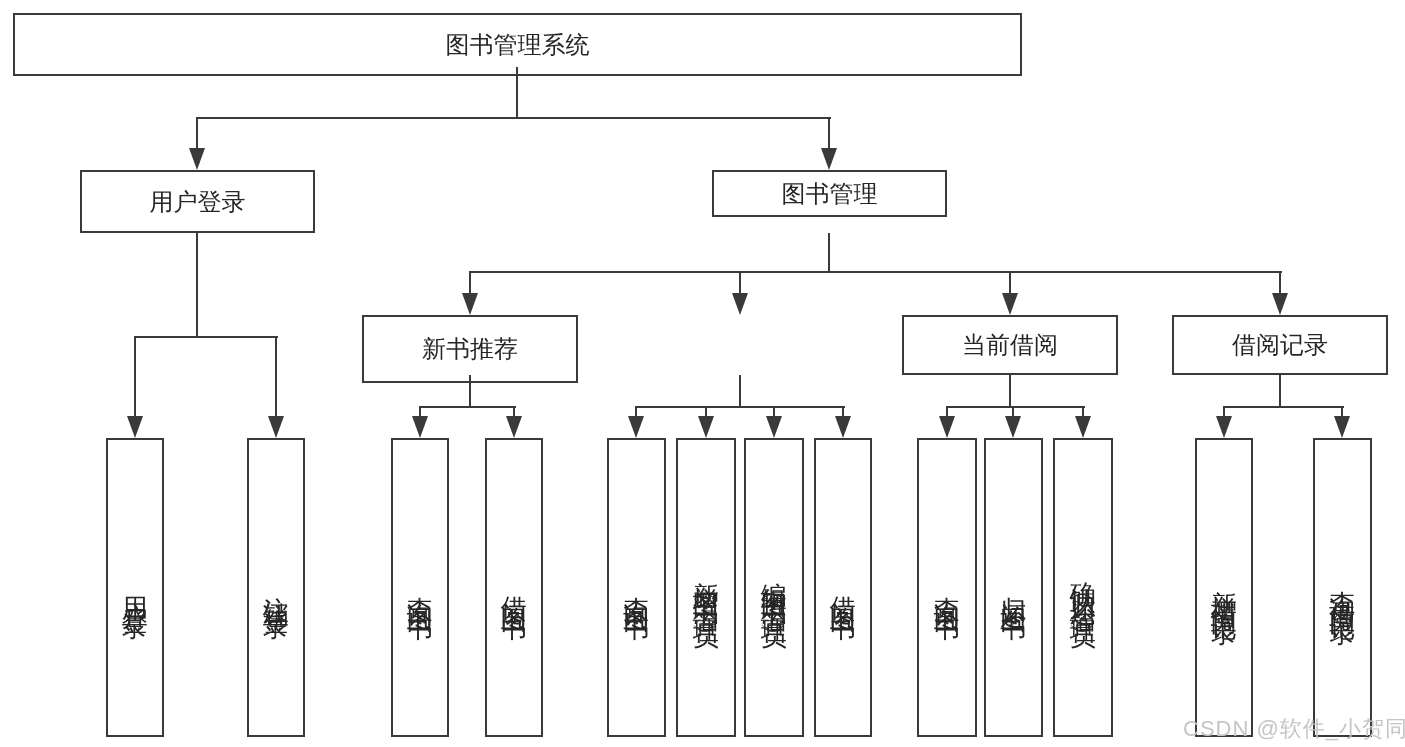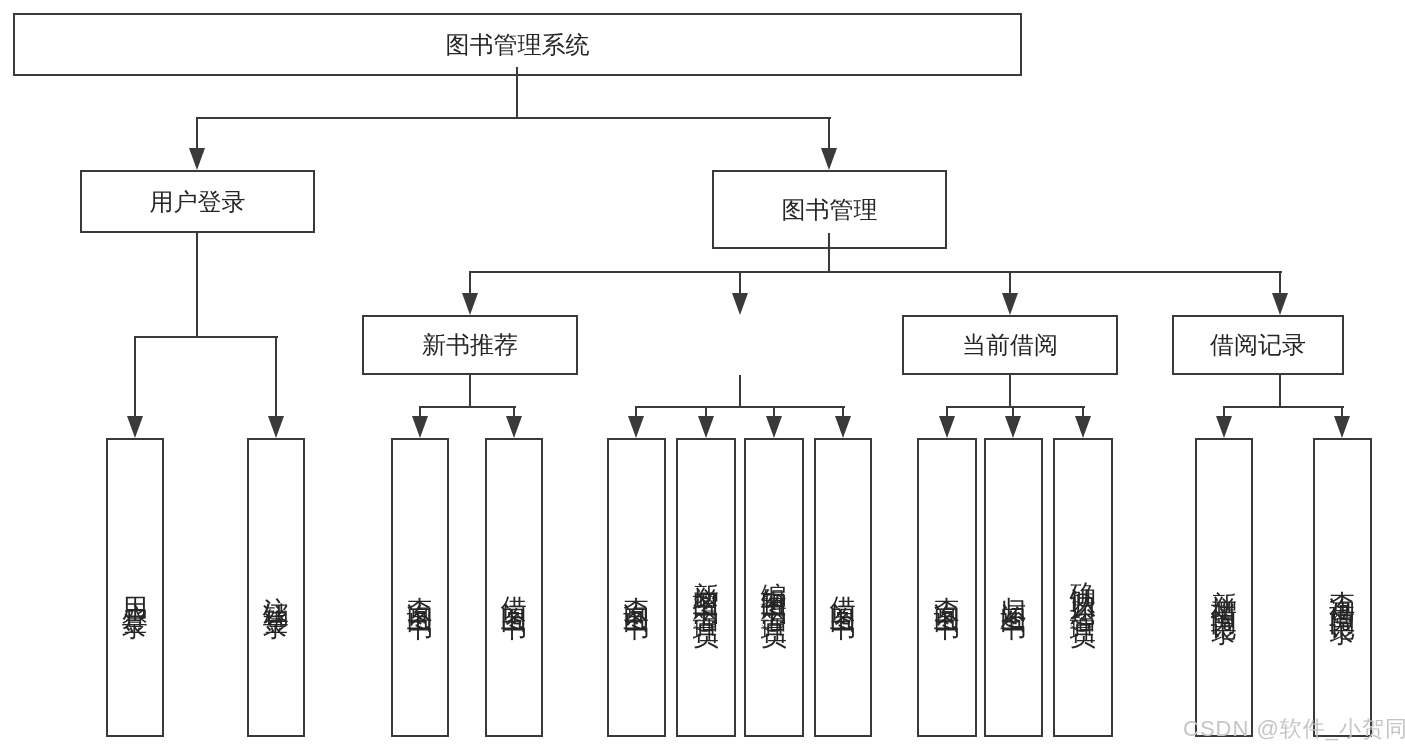--- a/index.html
+++ b/index.html
@@ -42,43 +42,43 @@
   <div class="box" style="left:13px;top:13px;width:1009px;height:63px;">图书管理系统</div>
 
   <div class="vl" style="left:516px;top:67px;width:2px;height:51px;"></div>
   <div class="hl" style="left:196px;top:117px;width:635px;height:2px;"></div>
   <div class="vl" style="left:196px;top:117px;width:2px;height:32px;"></div>
   <div class="ah" style="left:189px;top:148px;"></div>
   <div class="vl" style="left:828px;top:117px;width:2px;height:32px;"></div>
   <div class="ah" style="left:821px;top:148px;"></div>
 
   <div class="box" style="left:80px;top:170px;width:235px;height:63px;">用户登录</div>
-  <div class="box" style="left:712px;top:170px;width:235px;height:79px;">图书管理</div>
+  <div class="box" style="left:712px;top:170px;width:235px;height:47px;">图书管理</div>
 
   <div class="vl" style="left:196px;top:233px;width:2px;height:105px;"></div>
   <div class="hl" style="left:134px;top:336px;width:144px;height:2px;"></div>
   <div class="vl" style="left:134px;top:336px;width:2px;height:80px;"></div>
   <div class="ah" style="left:127px;top:416px;"></div>
   <div class="vl" style="left:275px;top:336px;width:2px;height:80px;"></div>
   <div class="ah" style="left:268px;top:416px;"></div>
 
   <div class="vl" style="left:828px;top:233px;width:2px;height:40px;"></div>
   <div class="hl" style="left:469px;top:271px;width:813px;height:2px;"></div>
   <div class="vl" style="left:469px;top:271px;width:2px;height:24px;"></div>
   <div class="ah" style="left:462px;top:293px;"></div>
   <div class="vl" style="left:739px;top:271px;width:2px;height:24px;"></div>
   <div class="ah" style="left:732px;top:293px;"></div>
   <div class="vl" style="left:1009px;top:271px;width:2px;height:24px;"></div>
   <div class="ah" style="left:1002px;top:293px;"></div>
   <div class="vl" style="left:1279px;top:271px;width:2px;height:24px;"></div>
   <div class="ah" style="left:1272px;top:293px;"></div>
 
-  <div class="box" style="left:362px;top:315px;width:216px;height:60px;">新书推荐</div>
+  <div class="box" style="left:362px;top:315px;width:216px;height:68px;">新书推荐</div>
   <div class="box" style="left:902px;top:315px;width:216px;height:60px;">当前借阅</div>
-  <div class="box" style="left:1172px;top:315px;width:172px;height:60px;">借阅记录</div>
+  <div class="box" style="left:1172px;top:315px;width:216px;height:60px;">借阅记录</div>
 
   <div class="vl" style="left:469px;top:375px;width:2px;height:33px;"></div>
   <div class="hl" style="left:419px;top:406px;width:97px;height:2px;"></div>
   <div class="vl" style="left:419px;top:406px;width:2px;height:12px;"></div>
   <div class="ah" style="left:412px;top:416px;"></div>
   <div class="vl" style="left:513px;top:406px;width:2px;height:12px;"></div>
   <div class="ah" style="left:506px;top:416px;"></div>
 
   <div class="vl" style="left:739px;top:375px;width:2px;height:33px;"></div>
   <div class="hl" style="left:635px;top:406px;width:210px;height:2px;"></div>

